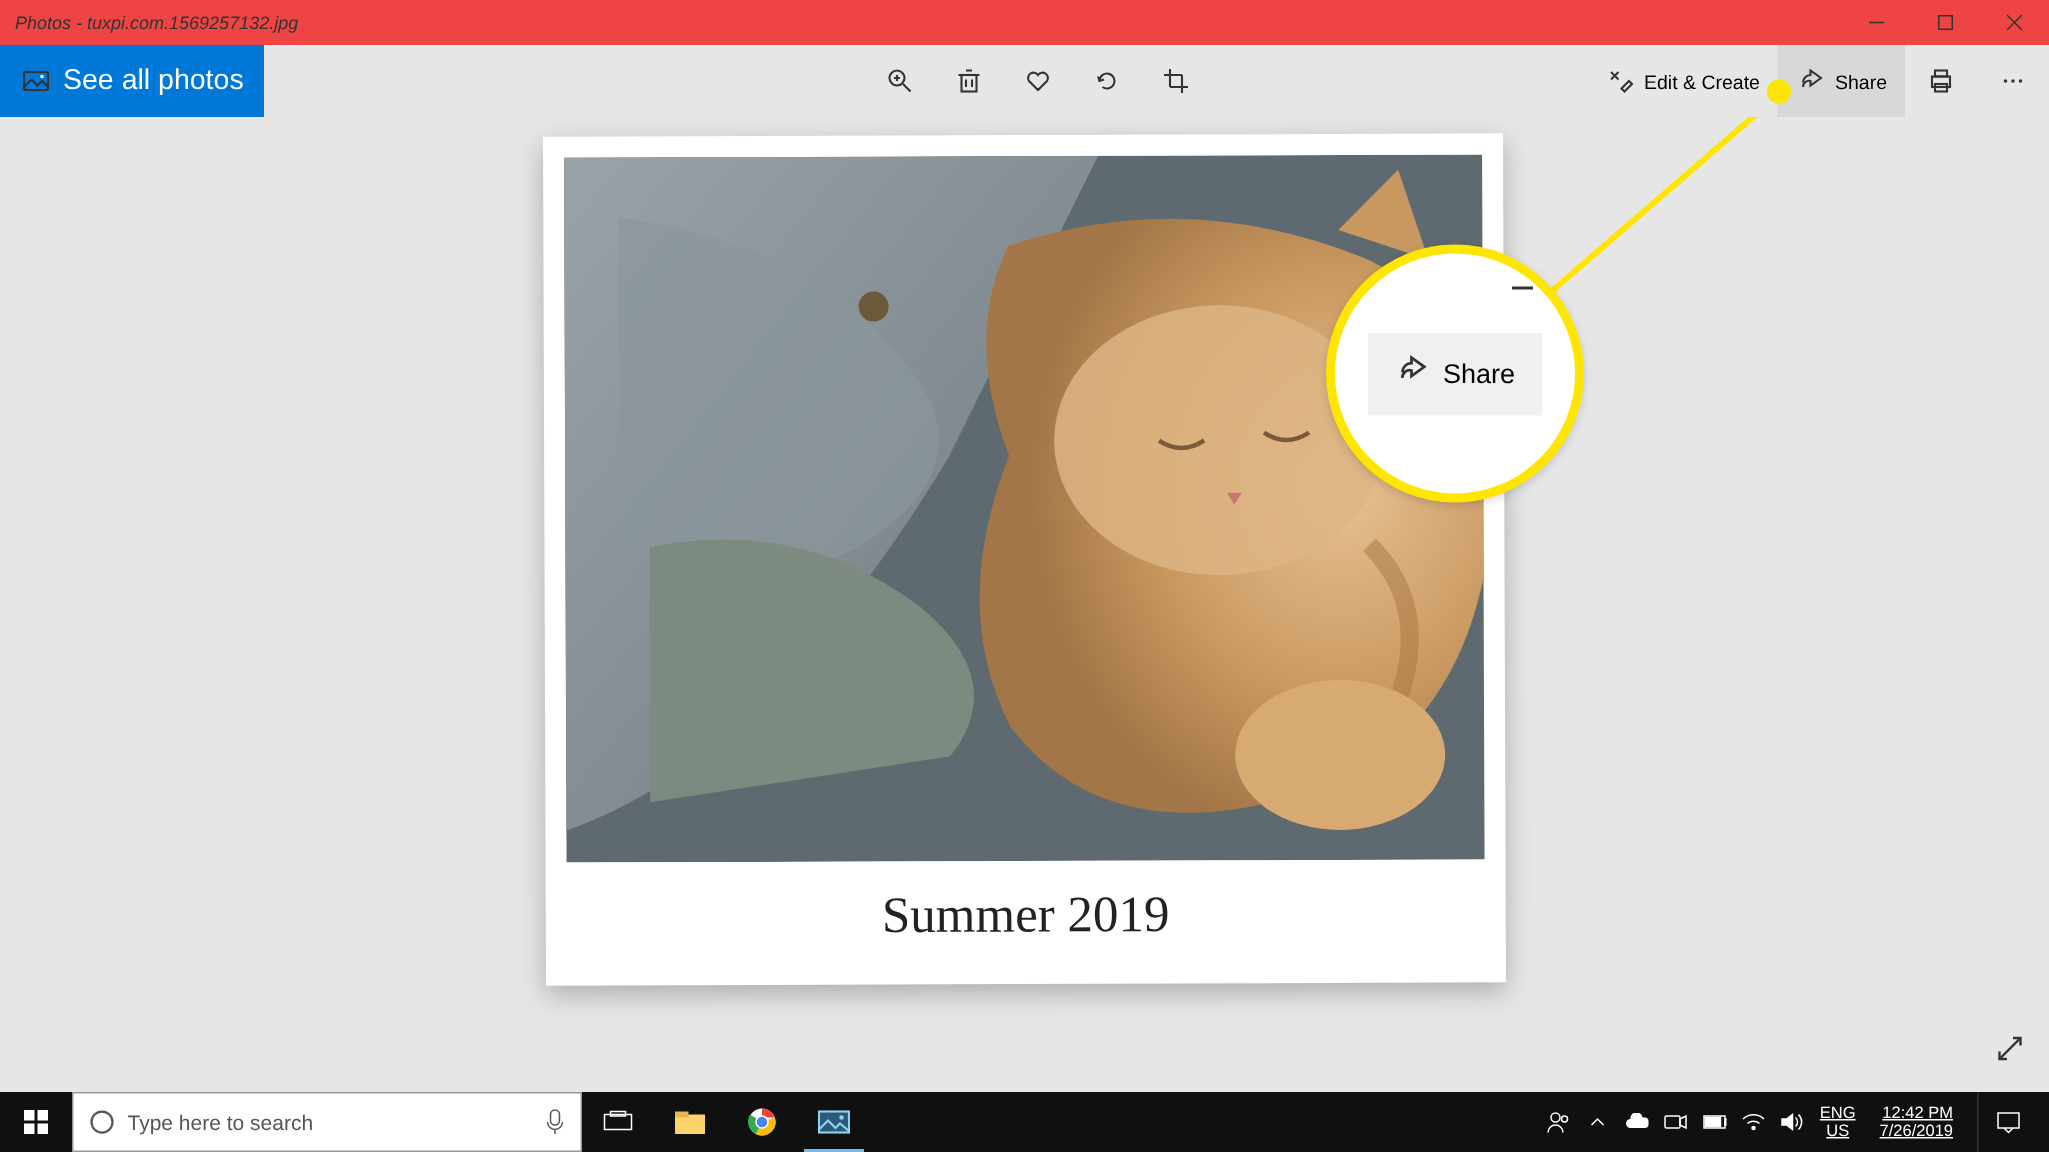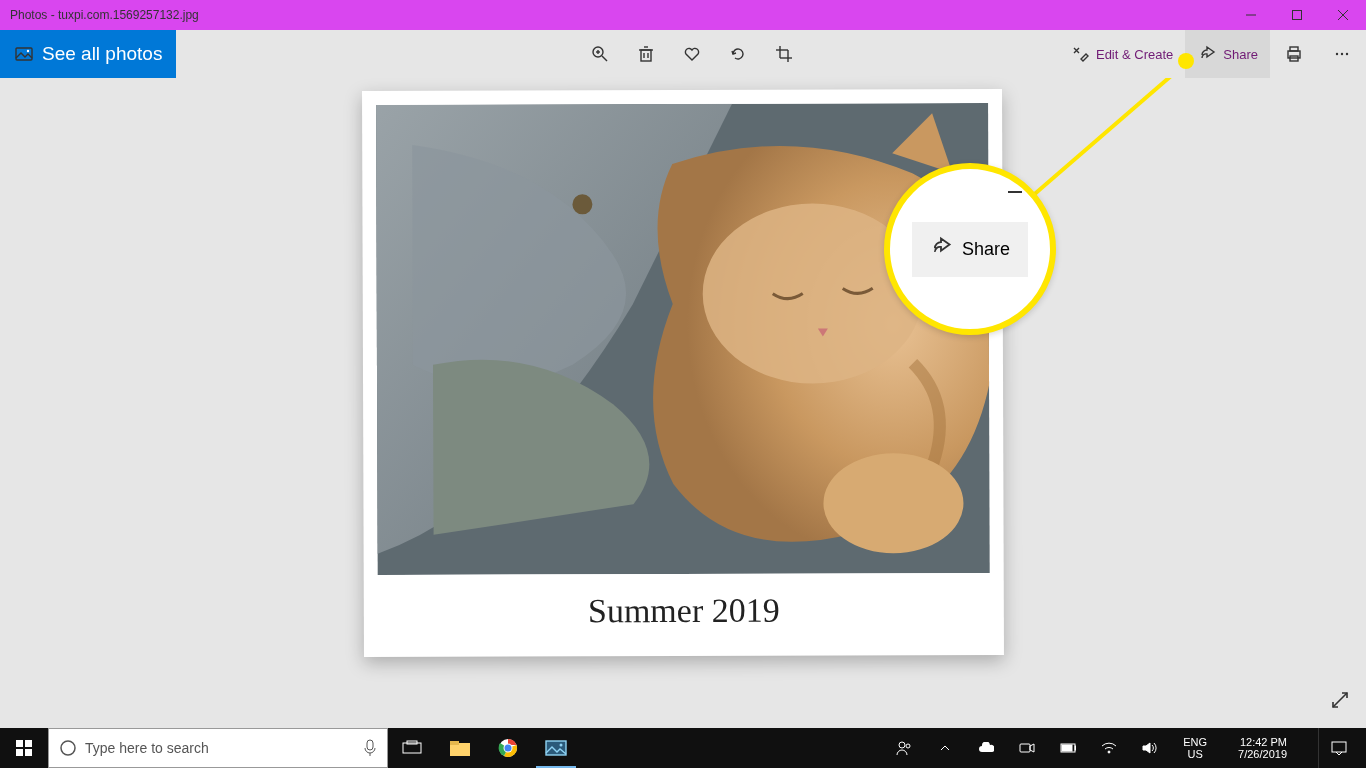--- a/index.html
+++ b/index.html
@@ -1,56 +1,56 @@
 <!DOCTYPE html>
 <html><head>
 <meta charset="utf-8">
 <style>
   * { box-sizing: border-box; margin: 0; padding: 0; font-family: "Segoe UI", sans-serif; }
   html, body { width: 1366px; height: 768px; overflow: hidden; background: #e6e6e6; }
   
-  .titlebar { height: 30px; background: #d946ef; display: flex; align-items: center; justify-content: space-between; font-size: 12px; color: #333; padding-left: 10px; }
+  .titlebar { height: 30px; background: #ef4444; display: flex; align-items: center; justify-content: space-between; font-size: 12px; color: #333; padding-left: 10px; font-style: italic; }
   .win-controls { display: flex; }
   .win-btn { width: 46px; height: 30px; display: flex; align-items: center; justify-content: center; }
   .win-btn svg { stroke: #333; fill: none; }
   
   .toolbar { height: 48px; background: #e6e6e6; display: flex; align-items: stretch; }
   .tb-left { display: flex; }
   .see-all { background: #0078d7; color: #fff; display: flex; align-items: center; padding: 0 14px; gap: 8px; font-size: 19px; }
   .see-all svg { stroke: #fff; fill: none; }
   .add-to { display: flex; align-items: center; padding: 0 16px; gap: 8px; font-size: 13px; color: #222; }
   .tb-center { flex: 1; display: flex; align-items: center; justify-content: center; gap: 26px; margin-left: 150px; }
   .ic { width: 20px; height: 20px; display: flex; align-items: center; justify-content: center; }
   .ic svg { stroke: #333; fill: none; stroke-width: 1.4; }
   .tb-right { display: flex; align-items: stretch; }
-  .edit-btn, .share-btn, .print-btn, .more-btn { display: flex; align-items: center; padding: 0 12px; gap: 6px; font-size: 13px; color: #701a75; }
+  .edit-btn, .share-btn, .print-btn, .more-btn { display: flex; align-items: center; padding: 0 12px; gap: 6px; font-size: 13px; color: #000000; }
   .share-btn { background: #d8d8d8; }
   .print-btn, .more-btn { padding: 0 14px; }
   
   .canvas { height: 650px; background: #e6e6e6; position: relative; display: flex; align-items: flex-start; justify-content: center; padding-top: 12px; }
   .polaroid { width: 640px; background: #fff; padding: 14px 14px 10px 14px; box-shadow: 0 6px 18px rgba(0,0,0,0.25); transform: rotate(-0.2deg); }
   .photo { width: 100%; height: 470px; display: block; }
   .caption { font-family: "Segoe Script", "Comic Sans MS", cursive; font-size: 34px; text-align: center; padding: 18px 0 16px; color: #222; }
   
   .callout-circle { position: absolute; width: 172px; height: 172px; border: 6px solid #ffe600; border-radius: 50%; background: #fff; left: 884px; top: 85px; display: flex; align-items: center; justify-content: center; box-shadow: 0 2px 6px rgba(0,0,0,0.15); }
   .callout-inner { background: #f0f0f0; padding: 14px 18px; display: flex; align-items: center; gap: 10px; font-size: 18px; }
   .callout-min { position: absolute; top: 22px; right: 28px; width: 14px; height: 2px; background: #333; }
   .callout-line { position: absolute; stroke: #ffe600; stroke-width: 4; }
   .callout-dot { position: absolute; width: 16px; height: 16px; background: #ffe600; border-radius: 50%; left: 1178px; top: -25px; z-index: 5; }
   .expand-ic { position: absolute; right: 16px; bottom: 14px; }
   
-  .taskbar { position: absolute; bottom: 0; left: 0; width: 1366px; height: 40px; background: #101010; display: flex; align-items: center; color: #fff; font-size: 12px; }
+  .taskbar { position: absolute; bottom: 0; left: 0; width: 1366px; height: 40px; background: #101010; display: flex; align-items: center; color: #fff; font-size: 12px; text-decoration: underline; }
   .start { width: 48px; height: 40px; display: flex; align-items: center; justify-content: center; }
   .search { flex: 0 0 340px; height: 40px; background: #fff; color: #666; display: flex; align-items: center; padding: 0 10px; gap: 8px; font-size: 14px; border: 1px solid #999; }
   .search svg { stroke: #555; fill: none; }
   .mic { margin-left: auto; }
   .task-items { display: flex; align-items: center; }
   .titem { width: 48px; height: 40px; display: flex; align-items: center; justify-content: center; position: relative; }
   .titem.active::after { content:""; position:absolute; bottom:0; left:4px; right:4px; height:2px; background:#76b9ed; }
-  .tray { margin-left: auto; display: flex; align-items: center; gap: 25px; padding: 0 8px; height: 40px; }
+  .tray { margin-left: auto; display: flex; align-items: center; gap: 10px; padding: 0 8px; height: 40px; }
   .tray .sm { width: 16px; height: 16px; display:flex; align-items:center; justify-content:center; }
   .clock { text-align: right; line-height: 1.1; font-size: 11px; padding: 0 6px; }
   .lang { text-align: center; line-height: 1.1; font-size: 11px; }
   .notif { width: 40px; height: 40px; border-left: 1px solid #333; display:flex; align-items:center; justify-content:center; }
 </style>
 </head>
 <body>
 
 <div class="titlebar">
   <div>Photos - tuxpi.com.1569257132.jpg</div>

